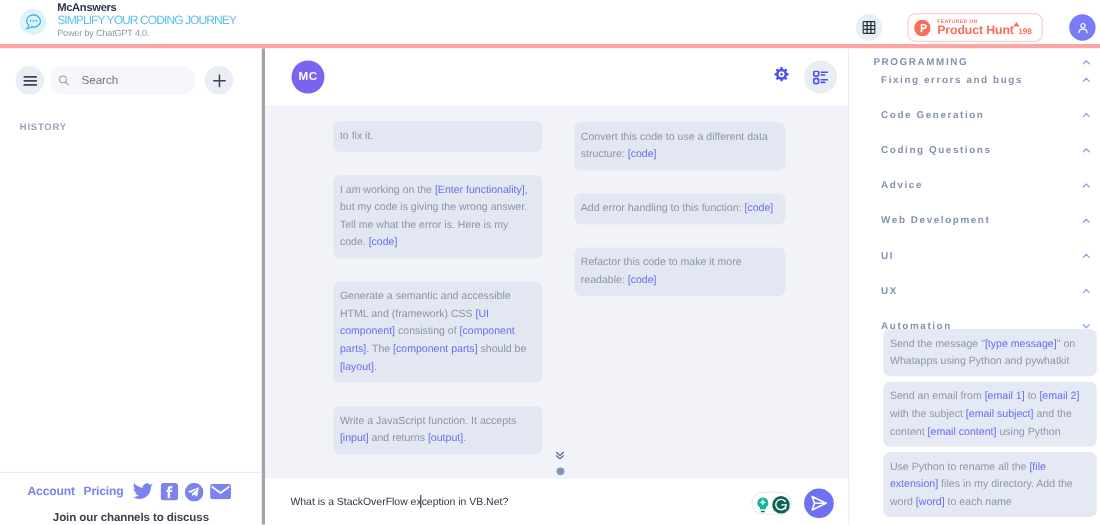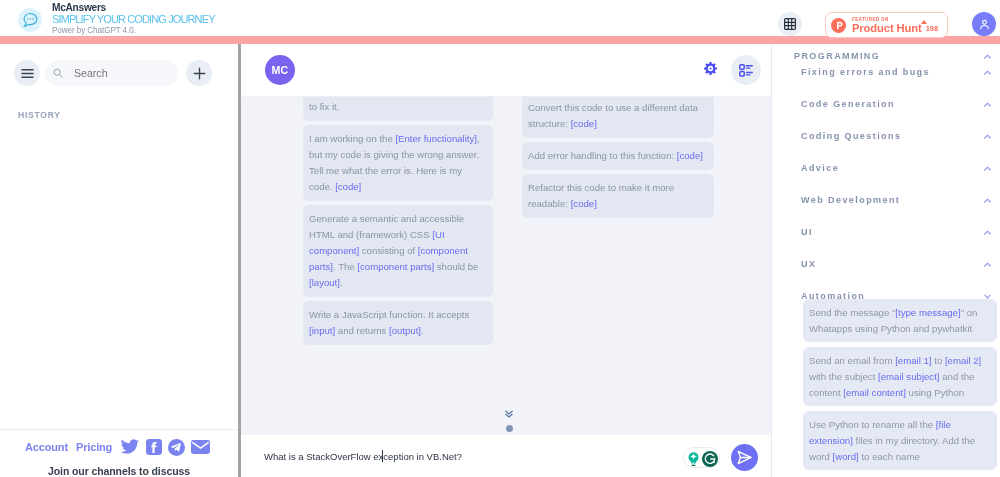--- a/index.html
+++ b/index.html
@@ -8,31 +8,31 @@
   body {
     font-family: "Liberation Sans", sans-serif;
     background:#ffffff;
     color:#2b2f42;
     -webkit-font-smoothing:antialiased;
   }
   .app { width:1000px; height:477px; display:flex; flex-direction:column; }
 
   
   .topbar { height:44px; flex:0 0 44px; display:flex; align-items:flex-start;
-            background:#fff; border-bottom:8px solid #fca5a5; padding:0 0 0 18px; }
+            background:#fff; border-bottom:4px solid #fca5a5; padding:0 0 0 18px; }
   .brand { display:flex; align-items:flex-start; gap:10px; padding-top:2px;}
   .brand-logo { width:24px; height:24px; border-radius:50%; background:#ddf3fb;
                 display:flex; align-items:center; justify-content:center;
                 margin-top:6px; flex:0 0 24px;}
   .brand-text { display:flex; flex-direction:column; justify-content:center; }
   .brand-name { font-size:10.2px; font-weight:bold; color:#2c3a4b; line-height:11px; letter-spacing:-0.3px;}
   .brand-tag { font-size:11px; color:#5ac2ec; line-height:13px; letter-spacing:-0.88px;}
   .brand-sub { font-size:8.2px; color:#8d98a8; line-height:10px; letter-spacing:-0.12px;}
 
-  .topbar-right { margin-left:auto; display:flex; padding:12px 4px 0 0;
+  .topbar-right { margin-left:auto; display:flex; align-items:center; padding:12px 4px 0 0;
                   height:38px; }
   .grid-btn { width:24px; height:24px; border-radius:50%; background:#eaeef5;
               display:flex; align-items:center; justify-content:center;
               margin:0 23px 0 0;}
   .ph-badge { width:123px; height:26px; border:1px solid #fcc9bf; border-radius:7px; background:#fff;
               display:flex; align-items:center; padding:0 0 0 5px; position:relative;}
   .ph-logo { width:15px; height:15px; margin-right:6px; display:block;}
   .ph-txt { display:flex; flex-direction:column; }
   .ph-feat { font-size:4.6px; font-weight:bold; color:#fb6d5a; letter-spacing:.35px; line-height:5px;}
   .ph-name { font-size:11.2px; font-weight:bold; color:#fb6d5a; line-height:12px;
@@ -83,21 +83,21 @@
         justify-content:center;letter-spacing:.3px;}
   .chat-head-right { margin-left:auto; display:flex; align-items:center; gap:14px;}
   .list-btn { width:30px;height:30px;border-radius:50%;background:#e9edf4;
               display:flex;align-items:center;justify-content:center;}
   .cards { flex:1; display:flex; gap:29px; padding:0 0 0 62px; min-height:0;
            overflow:hidden; position:relative;}
   .col { display:flex; flex-direction:column; gap:4px; }
   .col1 { width:190px; margin-top:-4px;}
   .col2 { width:192px; margin-top:-3px;}
   .card { background:#e2e7f1; border-radius:6px; padding:6px 7px 6px 6px; font-size:9.6px;
-          line-height:16px; color:#8b94a9; }
+          line-height:16px; color:#8b94a9;margin-top:17px; }
   .card .ph { color:#6a6cf0; }
   .scroll-ind { position:absolute; left:264px; top:313px; display:flex;
                 flex-direction:column; align-items:center; gap:7px;}
   .composer { height:42px; flex:0 0 42px; background:#fff; display:flex; align-items:center;
               padding:0 13px 0 23px; position:relative;}
   .composer > .gram, .composer > .send { margin-top:3px; }
   .composer-input { flex:1; font-size:9.5px; color:#2c3545; position:relative; }
   .caret { display:inline-block; width:1px; height:12px; background:#2c3545;
            position:absolute; left:118px; top:-1px;}
   .gram { width:37px;height:21px;border-radius:11px;border:1px solid #e9ecf2;background:#fff;

